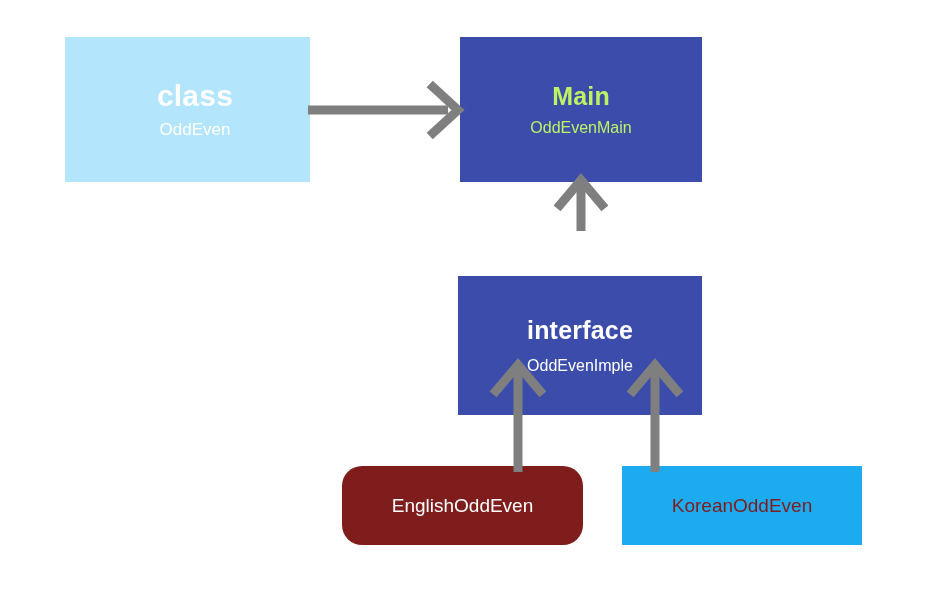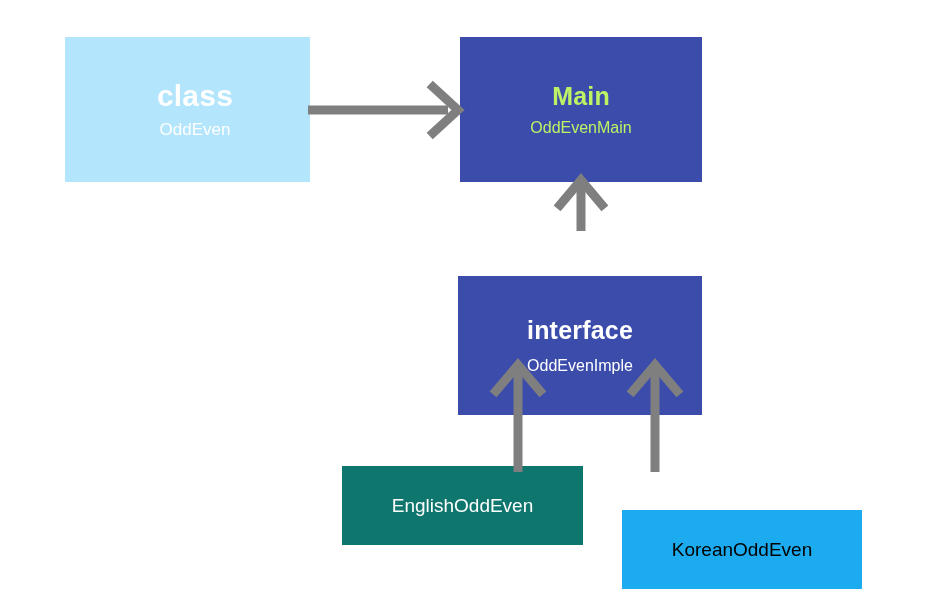--- a/index.html
+++ b/index.html
@@ -89,25 +89,25 @@
   <div class="node" id="node-main" style="background: rgb(59, 76, 171); color: #bef264;">
     <span class="title">Main</span>
     <span class="subtitle">OddEvenMain</span>
   </div>
 
   <div class="node" id="node-interface" style="background: rgb(59, 76, 171); color: rgb(255, 255, 255);">
     <span class="title">interface</span>
     <span class="subtitle">OddEvenImple</span>
   </div>
 
-  <div class="node" id="node-english" style="background: #0f766e; color: rgb(255, 255, 255);">
+  <div class="node" id="node-english" style="background: #7f1d1d; color: rgb(255, 255, 255); border-radius: 20px;">
     <span class="subtitle">EnglishOddEven</span>
   </div>
 
-  <div class="node" id="node-korean" style="background: rgb(28, 171, 239); color: #000000; margin-top: 44px;">
+  <div class="node" id="node-korean" style="background: rgb(28, 171, 239); color: #7f1d1d;">
     <span class="subtitle">KoreanOddEven</span>
   </div>
 
   <svg class="connector" id="conn-oddeven-main" viewBox="0 0 160 56" width="160" height="56">
     <line class="conn-stroke" x1="0" y1="28" x2="140" y2="28" stroke-width="9" stroke-linecap="butt" stroke="#7f7f7f"></line>
     <polyline class="conn-stroke" points="125,5 150,28 125,51" fill="none" stroke-width="9" stroke-linecap="square" stroke-linejoin="miter" stroke="#7f7f7f"></polyline>
   </svg>
 
   <svg class="connector" id="conn-interface-main" viewBox="0 0 58 56" width="58" height="56">
     <line class="conn-stroke" x1="29" y1="56" x2="29" y2="10" stroke-width="9" stroke-linecap="butt" stroke="#7f7f7f"></line>

